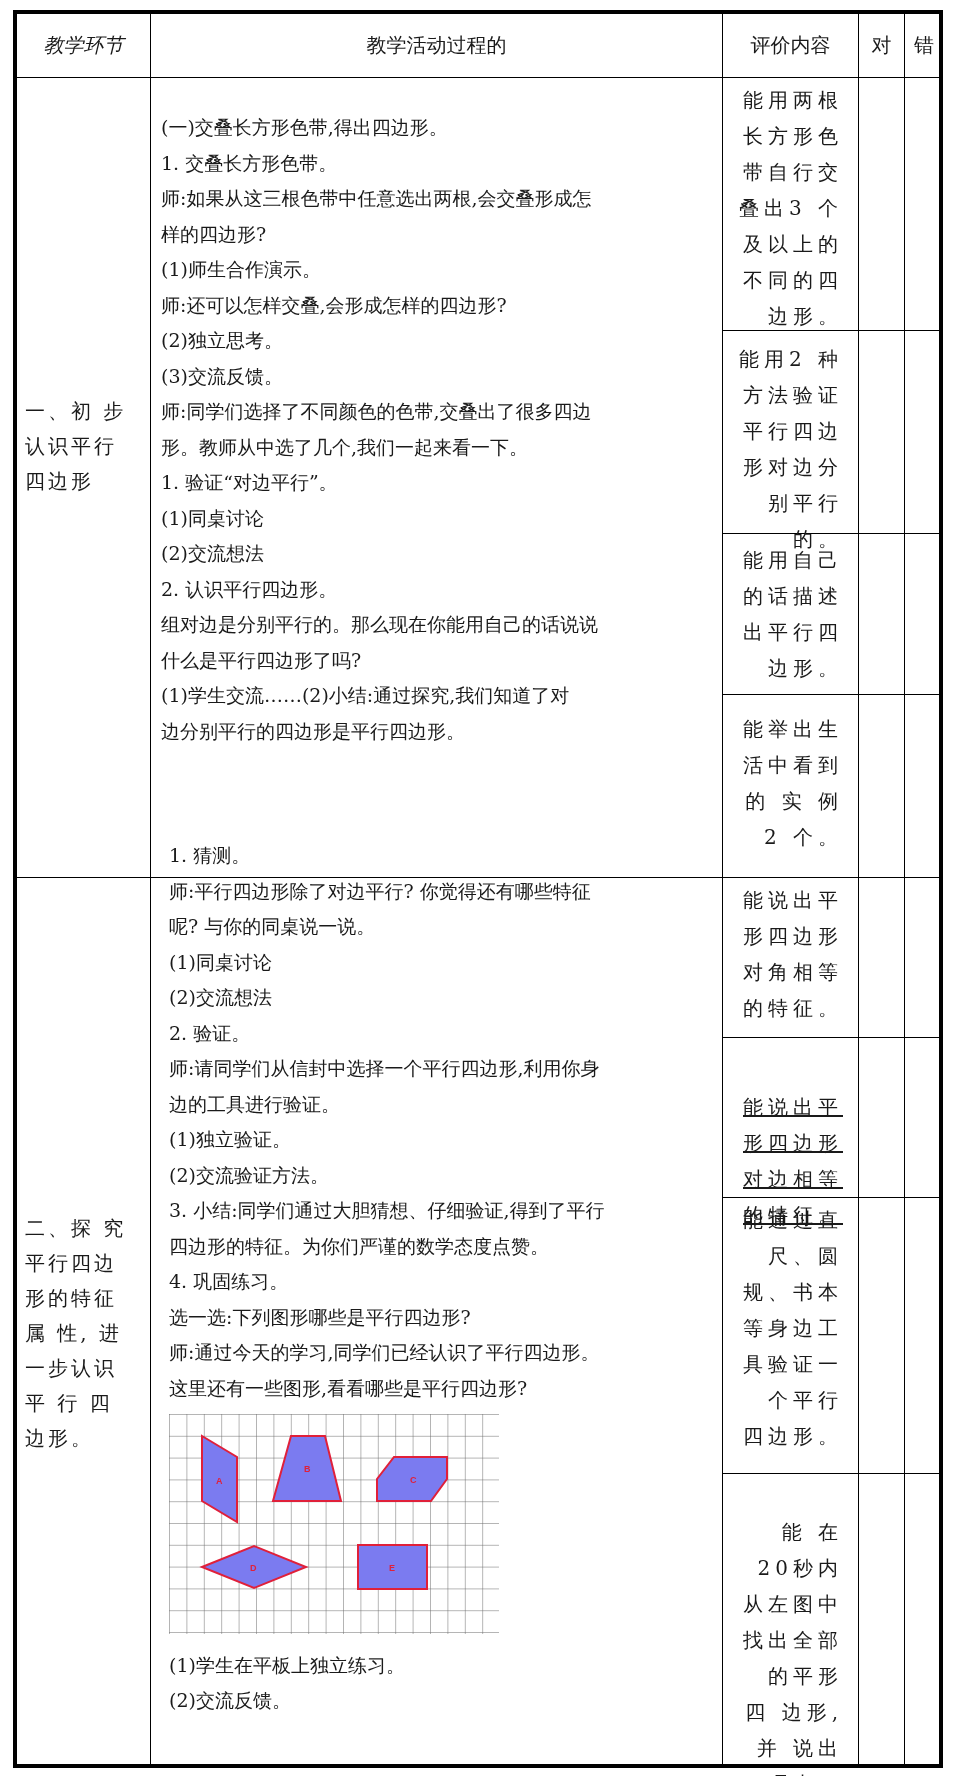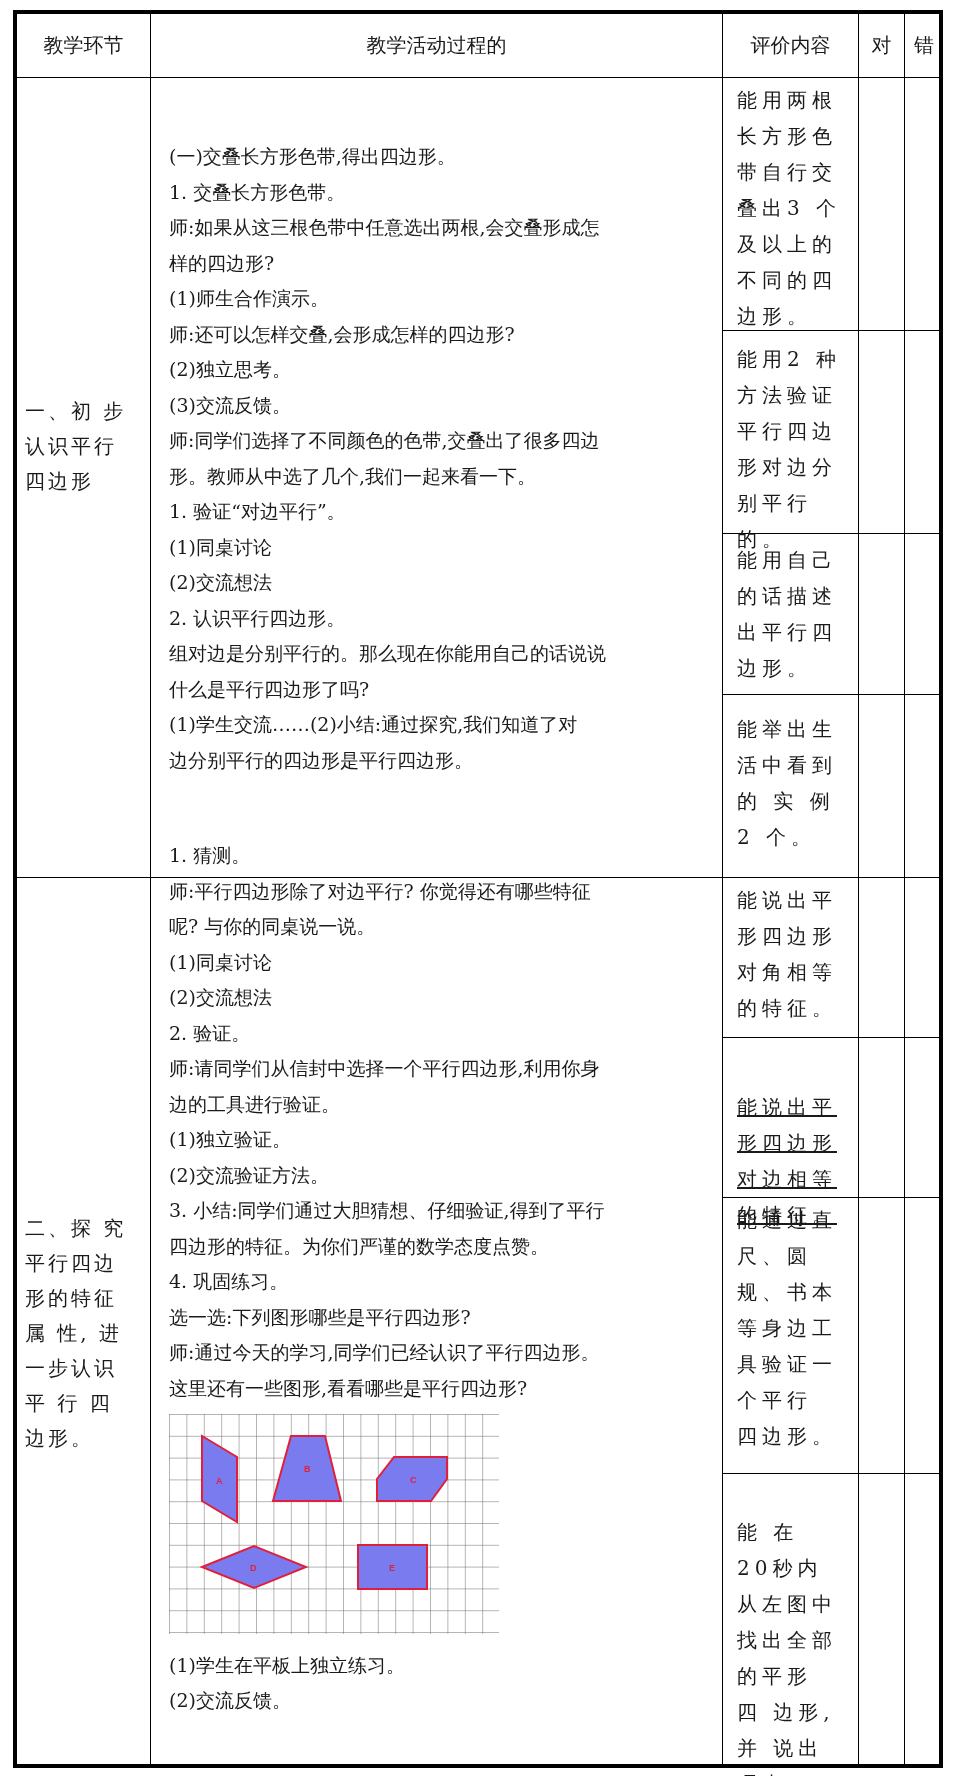--- a/index.html
+++ b/index.html
@@ -7,21 +7,21 @@
          font-family: "DejaVu Serif", "Liberation Serif", serif; color: #1a1a1a; }
   .table { position: absolute; left: 13px; top: 10px; width: 930px; height: 1758px;
            border: 4px solid #000; box-sizing: border-box; }
   .vline { position: absolute; top: 0; bottom: 0; width: 1px; background: #000; }
   .hline { position: absolute; height: 1px; background: #000; }
   .cell { position: absolute; box-sizing: border-box; }
   .hdr { display: flex; align-items: center; justify-content: center; font-size: 20px; }
   .stage { font-size: 20px; line-height: 35px; padding-left: 8px; width: 122px; letter-spacing: 3px; }
   .activity { font-size: 19px; line-height: 35.5px; padding-left: 18px; }
   .activity p { margin: 0; white-space: nowrap; }
-  .eval { font-size: 20px; line-height: 36px; padding-left: 14px; letter-spacing: 5px; width: 120px; }
+  .eval { font-size: 20px; line-height: 36px; padding-left: 14px; letter-spacing: 5px; width: 120px; text-align: right; }
   .grid-fig { position: relative; margin-top: 8px; margin-bottom: 2px; }
 </style>
 </head>
 <body>
 
 <div class="table">
 
   <div class="vline" style="left:133px;"></div>
   <div class="vline" style="left:705px;"></div>
   <div class="vline" style="left:841px;"></div>
@@ -32,29 +32,29 @@
   <div class="hline" style="left:0; right:0; top:863px;"></div>
 
   <div class="hline" style="left:705px; right:0; top:316px;"></div>
   <div class="hline" style="left:705px; right:0; top:519px;"></div>
   <div class="hline" style="left:705px; right:0; top:680px;"></div>
 
   <div class="hline" style="left:705px; right:0; top:1023px;"></div>
   <div class="hline" style="left:705px; right:0; top:1183px;"></div>
   <div class="hline" style="left:705px; right:0; top:1459px;"></div>
 
-  <div class="cell hdr" style="left:0; top:0; width:133px; height:63px;">教学环节</div>
+  <div class="cell hdr" style="left:0; top:0; width:133px; height:63px;font-style:italic;">教学环节</div>
   <div class="cell hdr" style="left:134px; top:0; width:571px; height:63px;">教学活动过程的</div>
   <div class="cell hdr" style="left:706px; top:0; width:135px; height:63px;">评价内容</div>
   <div class="cell hdr" style="left:842px; top:0; width:45px; height:63px;">对</div>
   <div class="cell hdr" style="left:888px; top:0; width:38px; height:63px;">错</div>
 
   <div class="cell stage" style="left:0; top:380px;">一、初 步 认识平行 四边形</div>
 
-  <div class="cell activity" style="left:134px; top:96px; width:571px;margin-top:29px;">
+  <div class="cell activity" style="left:126px; top:96px; width:571px;">
     <p>(一)交叠长方形色带,得出四边形。</p>
     <p>1. 交叠长方形色带。</p>
     <p>师:如果从这三根色带中任意选出两根,会交叠形成怎</p>
     <p>样的四边形?</p>
     <p>(1)师生合作演示。</p>
     <p>师:还可以怎样交叠,会形成怎样的四边形?</p>
     <p>(2)独立思考。</p>
     <p>(3)交流反馈。</p>
     <p>师:同学们选择了不同颜色的色带,交叠出了很多四边</p>
     <p>形。教师从中选了几个,我们一起来看一下。</p>

